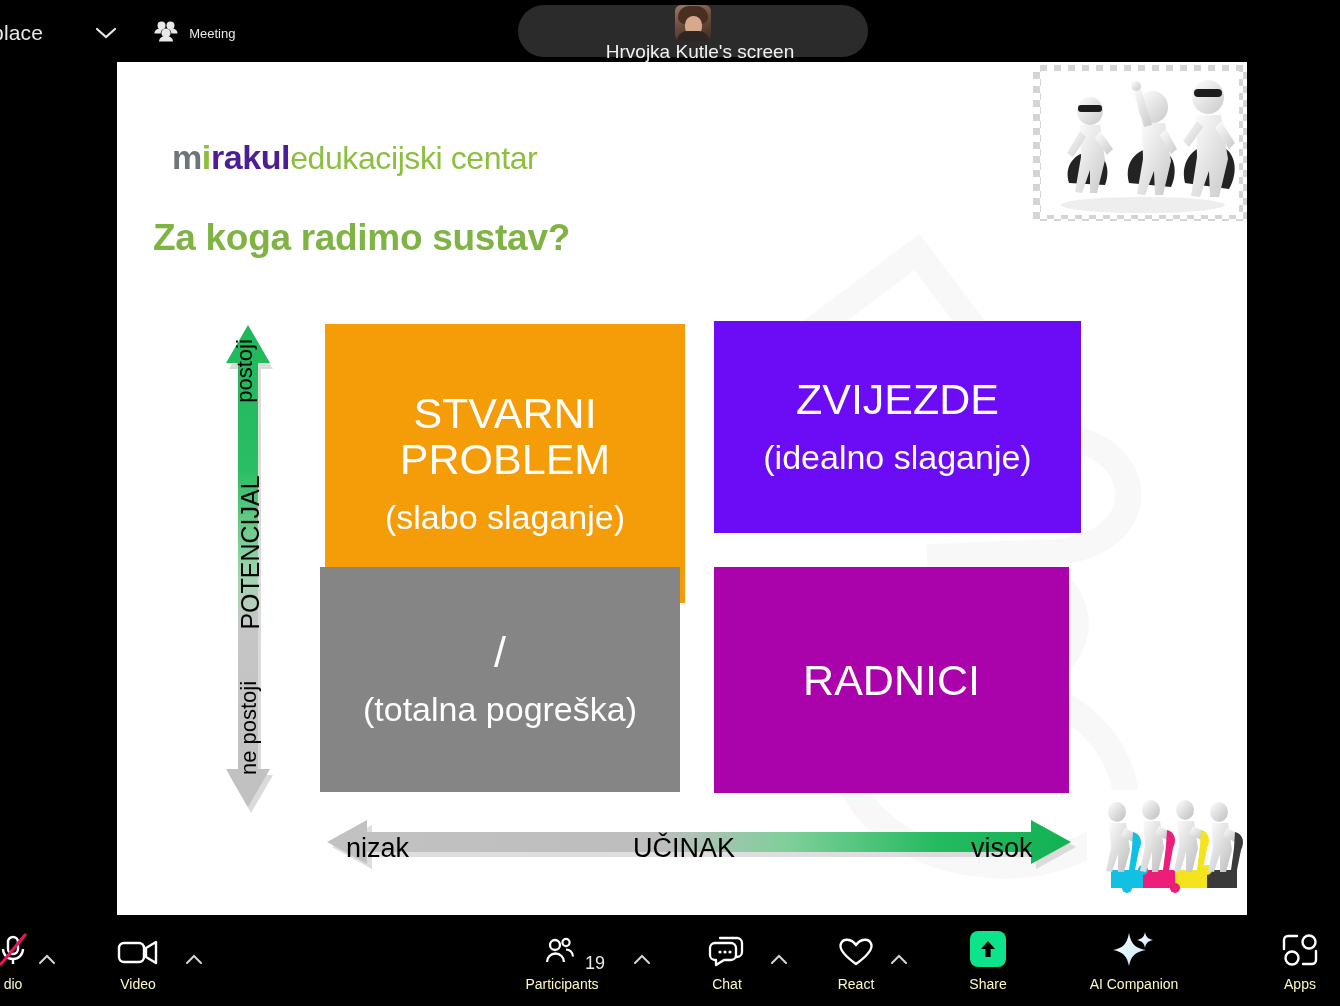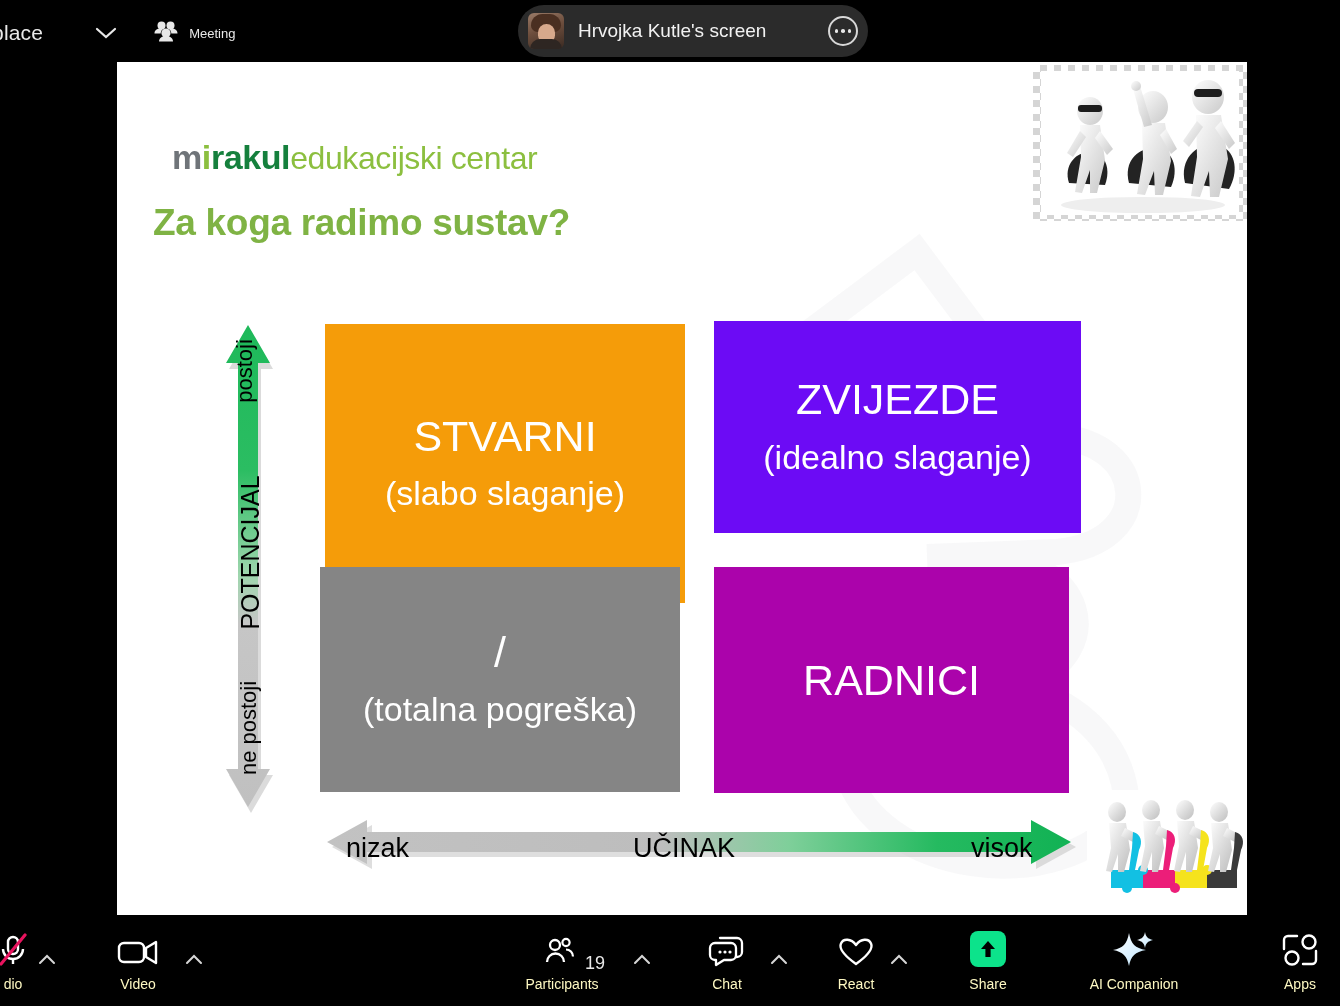--- a/index.html
+++ b/index.html
@@ -16,21 +16,21 @@
   .tb-left { position:absolute; left:0; top:16px; display:flex; align-items:center; gap:0; }
   .tb-place { color:#e8e8e8; font-size:21px; letter-spacing:.2px; margin-left:-8px; }
   .tb-chev { width:34px; height:34px; margin-left:46px; display:flex; align-items:center; justify-content:center; }
   .tb-chev svg { display:block; }
   .tb-people { margin-left:30px; display:flex; align-items:center; gap:10px; }
   .tb-meeting { color:#e8e8e8; font-size:13px; }
 
   .share-pill {
     position:absolute; left:518px; top:5px; width:350px; height:52px;
     background:#2b2b2b; border-radius:26px;
-    display:flex; align-items:center; padding:0 10px 0 10px;
+    display:flex; align-items:center; padding:0 10px 0 10px;flex-direction:column;
   }
   .avatar {
     width:36px; height:36px; border-radius:6px; overflow:hidden; flex:0 0 36px;
     background:linear-gradient(160deg,#9a7b68 0%,#6d4e3d 45%,#3a2a22 100%);
     position:relative;
   }
   .avatar .hair { position:absolute; left:3px; top:1px; width:30px; height:18px; background:#4a2f21; border-radius:14px 14px 8px 8px; }
   .avatar .face { position:absolute; left:10px; top:11px; width:17px; height:19px; background:#d7a98c; border-radius:9px 9px 8px 8px; }
   .avatar .body { position:absolute; left:2px; bottom:0; width:32px; height:10px; background:#2e2622; border-radius:10px 10px 0 0; }
   .share-name { color:#f2f2f2; font-size:19px; margin-left:14px; flex:1; white-space:nowrap; }
@@ -46,25 +46,25 @@
     background:#ffffff; overflow:hidden;
   }
   .watermark {
     position:absolute; right:-40px; top:150px; width:560px; height:700px;
     opacity:.45; pointer-events:none;
   }
   .watermark svg { width:100%; height:100%; display:block; }
 
   .logo { position:absolute; left:55px; top:76px; font-size:34px; letter-spacing:-0.4px; white-space:nowrap; }
   .logo .mi { color:#6f7479; font-weight:bold; }
-  .logo .rakul { color:#15803d; font-weight:bold; }
+  .logo .rakul { color:#4c1d95; font-weight:bold; }
   .logo .tail { color:#8cbf3f; font-weight:normal; font-size:32px; }
 
   .slide-title {
-    position:absolute; left:36px; top:140px;
+    position:absolute; left:36px; top:155px;
     color:#7fb344; font-size:37px; font-weight:bold; letter-spacing:-0.3px;
   }
 
   .hero-img {
     position:absolute; left:916px; top:3px; width:214px; height:156px;
     background-image:
       linear-gradient(45deg,#d5d5d5 25%, transparent 25%, transparent 75%, #d5d5d5 75%),
       linear-gradient(45deg,#d5d5d5 25%, transparent 25%, transparent 75%, #d5d5d5 75%);
     background-size:14px 14px; background-position:0 0, 7px 7px; background-color:#fff;
     overflow:hidden;
@@ -220,20 +220,21 @@
         </g>
         <polygon points="26,5 48,43 36,43 36,449 48,449 26,487 4,449 16,449 16,43 4,43" fill="url(#vgrad)"></polygon>
       </svg>
       <div class="v-lbl v-top">postoji</div>
       <div class="v-lbl v-mid">POTENCIJAL</div>
       <div class="v-lbl v-bot">ne postoji</div>
     </div>
 
     <div class="box box-orange">
       <div class="big">STVARNI</div>
+      <div class="big">PROBLEM</div>
       <div class="sub">(slabo slaganje)</div>
     </div>
 
     <div class="box box-violet">
       <div class="big">ZVIJEZDE</div>
       <div class="sub">(idealno slaganje)</div>
     </div>
 
     <div class="box box-gray">
       <div class="big">/</div>

